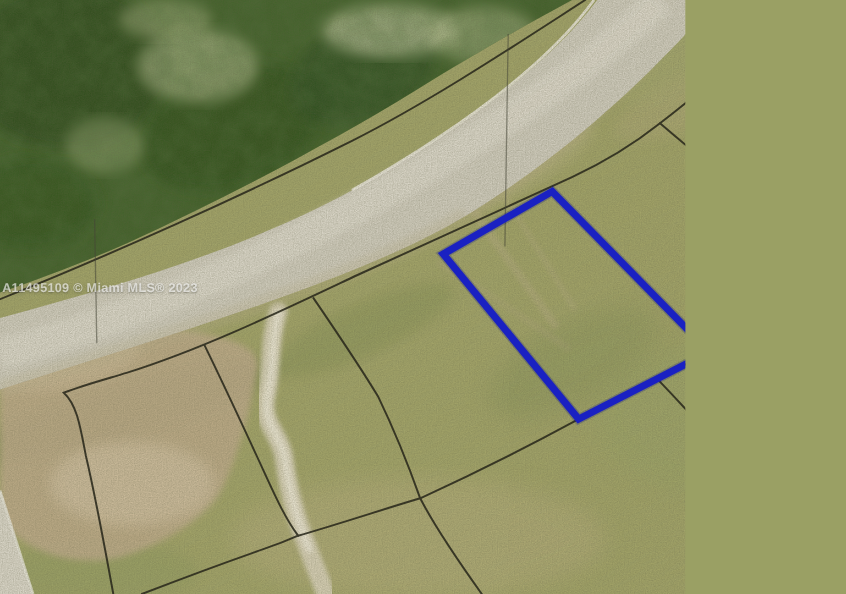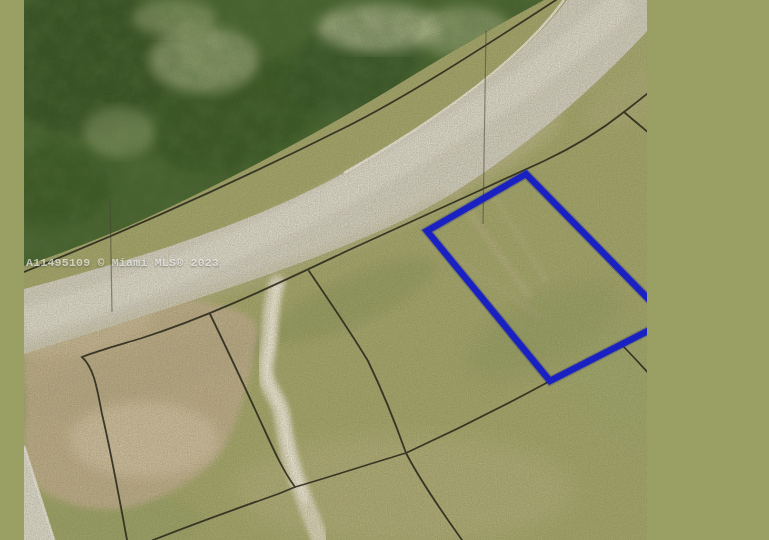--- a/index.html
+++ b/index.html
@@ -1,21 +1,20 @@
 <!DOCTYPE html>
 <html><head>
 <meta charset="utf-8">
 <style>
   html,body{margin:0;padding:0;background:#9aa064;}
   .stage{
     position:relative;
     width:623px;height:540px;
     overflow:hidden;
-    font-family:Liberation Mono, monospace;
-    margin-left:24px;
+    font-family:Liberation Sans, sans-serif;
   }
   .stage svg{position:absolute;left:0;top:0;display:block;}
   .watermark{
     position:absolute;
     left:2px;top:256px;
     font-size:11.5px;
     font-weight:bold;
     letter-spacing:.25px;
     color:rgba(255,255,255,0.63);
     text-shadow:0 1px 2px rgba(70,70,55,0.55);

